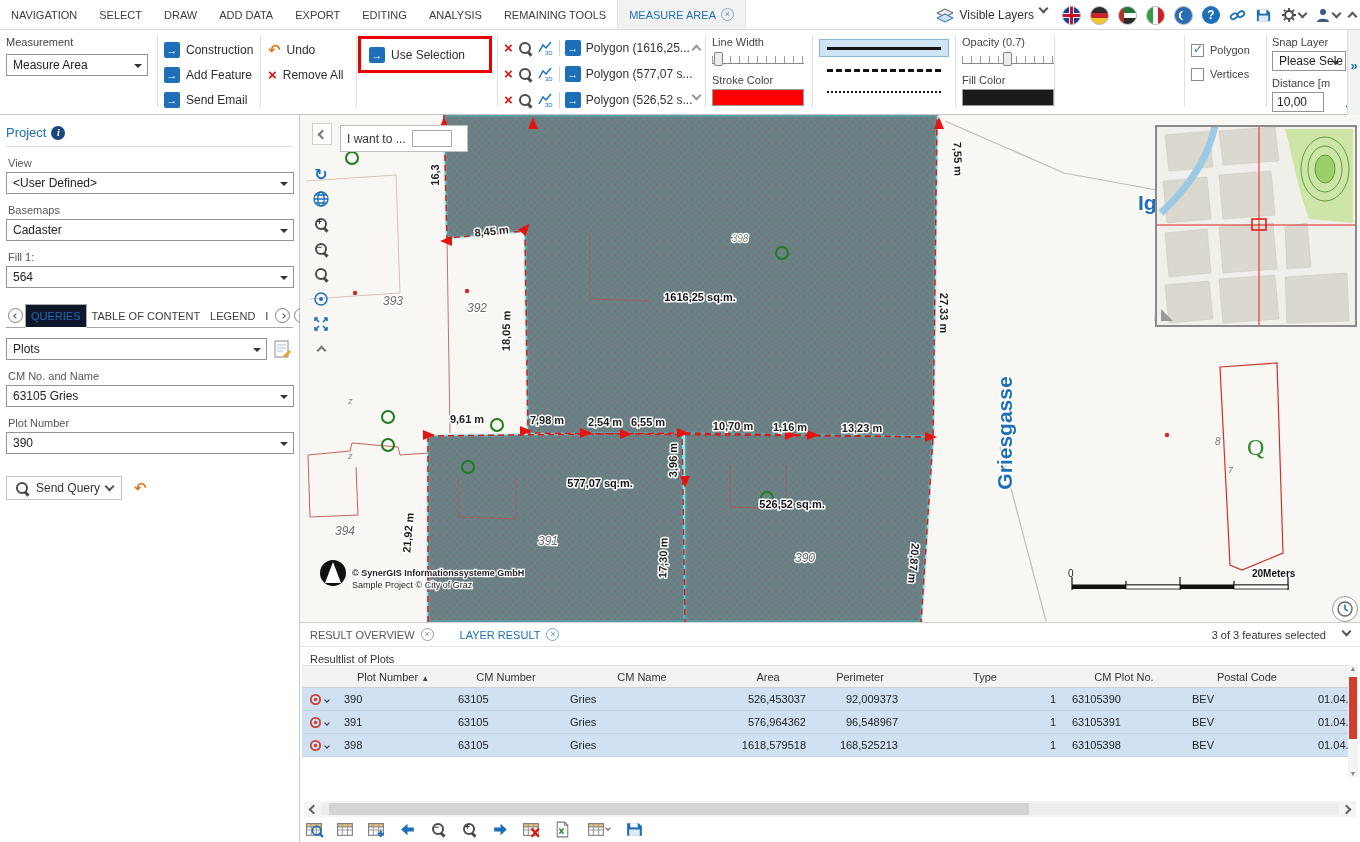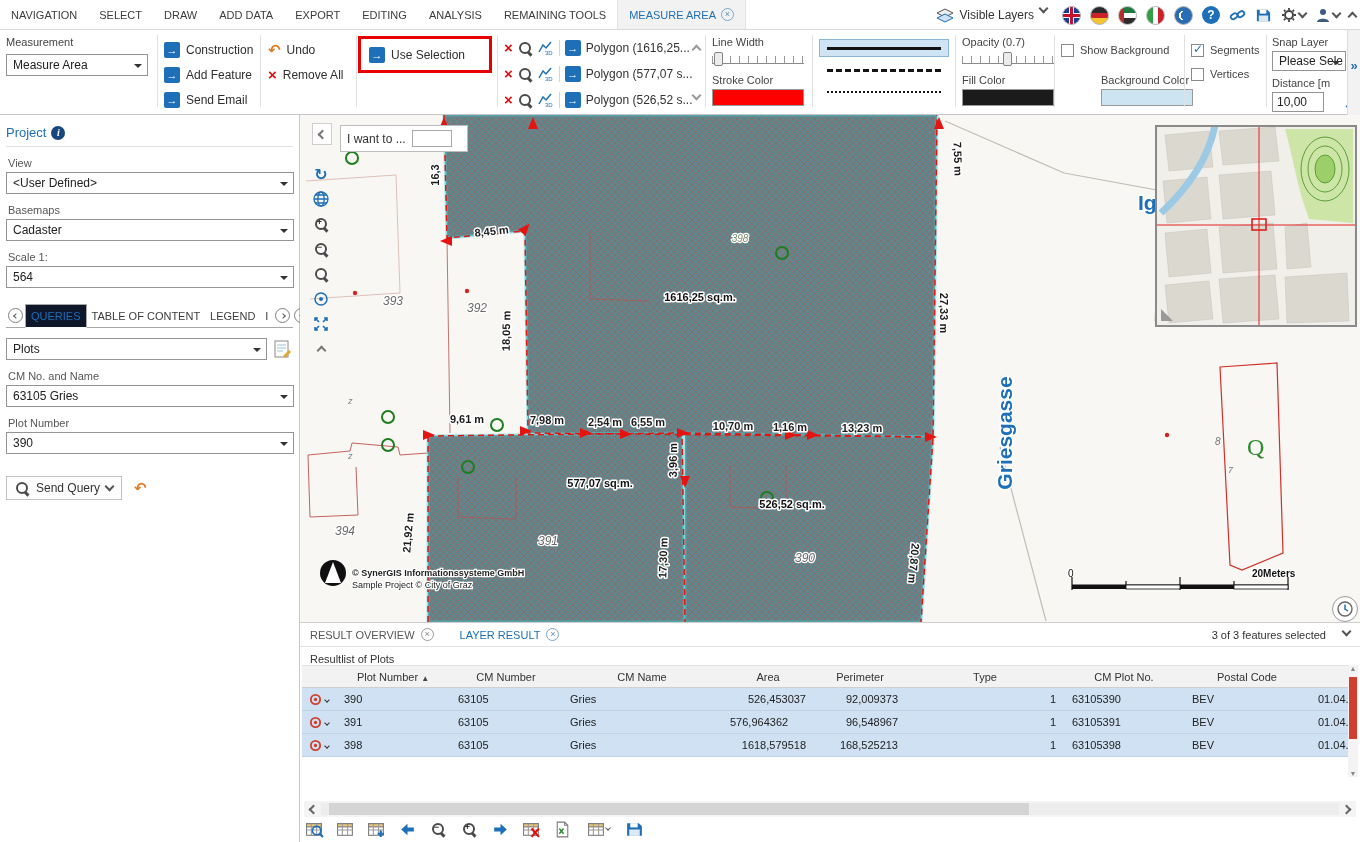--- a/index.html
+++ b/index.html
@@ -343,34 +343,26 @@
       <div class="glabel">Opacity (0.7)</div>
       <div class="slider" style="margin-top:4px">
         <div class="track"></div>
           <div class="handle" style="left:41px"></div>
       </div>
       <div class="glabel" style="margin-top:8px">Fill Color</div>
       <div class="swatch" style="margin-top: 3px; background: rgb(27, 27, 27);"></div>
     </div>
     <div class="vsep" style="left:1054px"></div>
 
-    <div class="rgroup" style="left:1061px;top:10px">
-      <div class="rrow">
-        <span class="cb"></span>
-        <span class="glabel">Show Background</span>
-      </div>
-      <div class="glabel" style="margin:14px 0 0 40px">Background Color</div>
-      <div class="swatch" style="margin: 3px 0px 0px 40px; background: rgb(205, 228, 242);"></div>
-    </div>
     <div class="vsep" style="left:1184px"></div>
 
     <div class="rgroup" style="left:1191px;top:10px">
       <div class="rrow" style="margin-bottom:4px">
         <span class="cb checked"></span>
-        <span class="glabel">Segments</span>
+        <span class="glabel">Polygon</span>
       </div>
       <div class="rrow">
         <span class="cb"></span>
         <span class="glabel">Vertices</span>
       </div>
     </div>
     <div class="vsep" style="left:1266px"></div>
 
     <div class="rgroup" style="left:1272px;top:6px">
       <div class="glabel">Snap Layer</div>
@@ -395,21 +387,21 @@
       <span class="info-ic">i</span>
     </div>
     <label class="sb-label">View</label>
     <div class="sel w-full">
       <span>&lt;User Defined&gt;</span>
     </div>
     <label class="sb-label">Basemaps</label>
     <div class="sel w-full">
       <span>Cadaster</span>
     </div>
-    <label class="sb-label">Scale 1:</label>
+    <label class="sb-label">Fill 1:</label>
     <div class="sel w-full">
       <span>564</span>
     </div>
 
     <div id="panel-tabs">
       <span class="ctab">
           <span class="chv left sm" style="border-color:#555"></span>
         </span>
       <span class="ptab active">QUERIES</span>
       <span class="ptab">TABLE OF CONTENT</span>
@@ -733,21 +725,21 @@
               <td>01.04.</td>
             </tr>
             <tr>
               <td class="c-icon"><svg width="13" height="13" viewBox="0 0 14 14" style="vertical-align:middle">
                   <circle cx="7" cy="7" r="5" fill="none" stroke="#d0402f" stroke-width="2"></circle>
                   <circle cx="7" cy="7" r="1.8" fill="#d0402f"></circle>
                 </svg> <span class="chv down sm"></span></td>
               <td>391</td>
               <td>63105</td>
               <td>Gries</td>
-              <td style="text-align: left;">576,964362</td>
+              <td style="text-align: right;">576,964362</td>
               <td style="text-align: right;">96,548967</td>
               <td style="text-align: right;">1</td>
               <td>63105391</td>
               <td>BEV</td>
               <td>01.04.</td>
             </tr>
             <tr>
               <td class="c-icon"><svg width="13" height="13" viewBox="0 0 14 14" style="vertical-align:middle">
                   <circle cx="7" cy="7" r="5" fill="none" stroke="#d0402f" stroke-width="2"></circle>
                   <circle cx="7" cy="7" r="1.8" fill="#d0402f"></circle>

